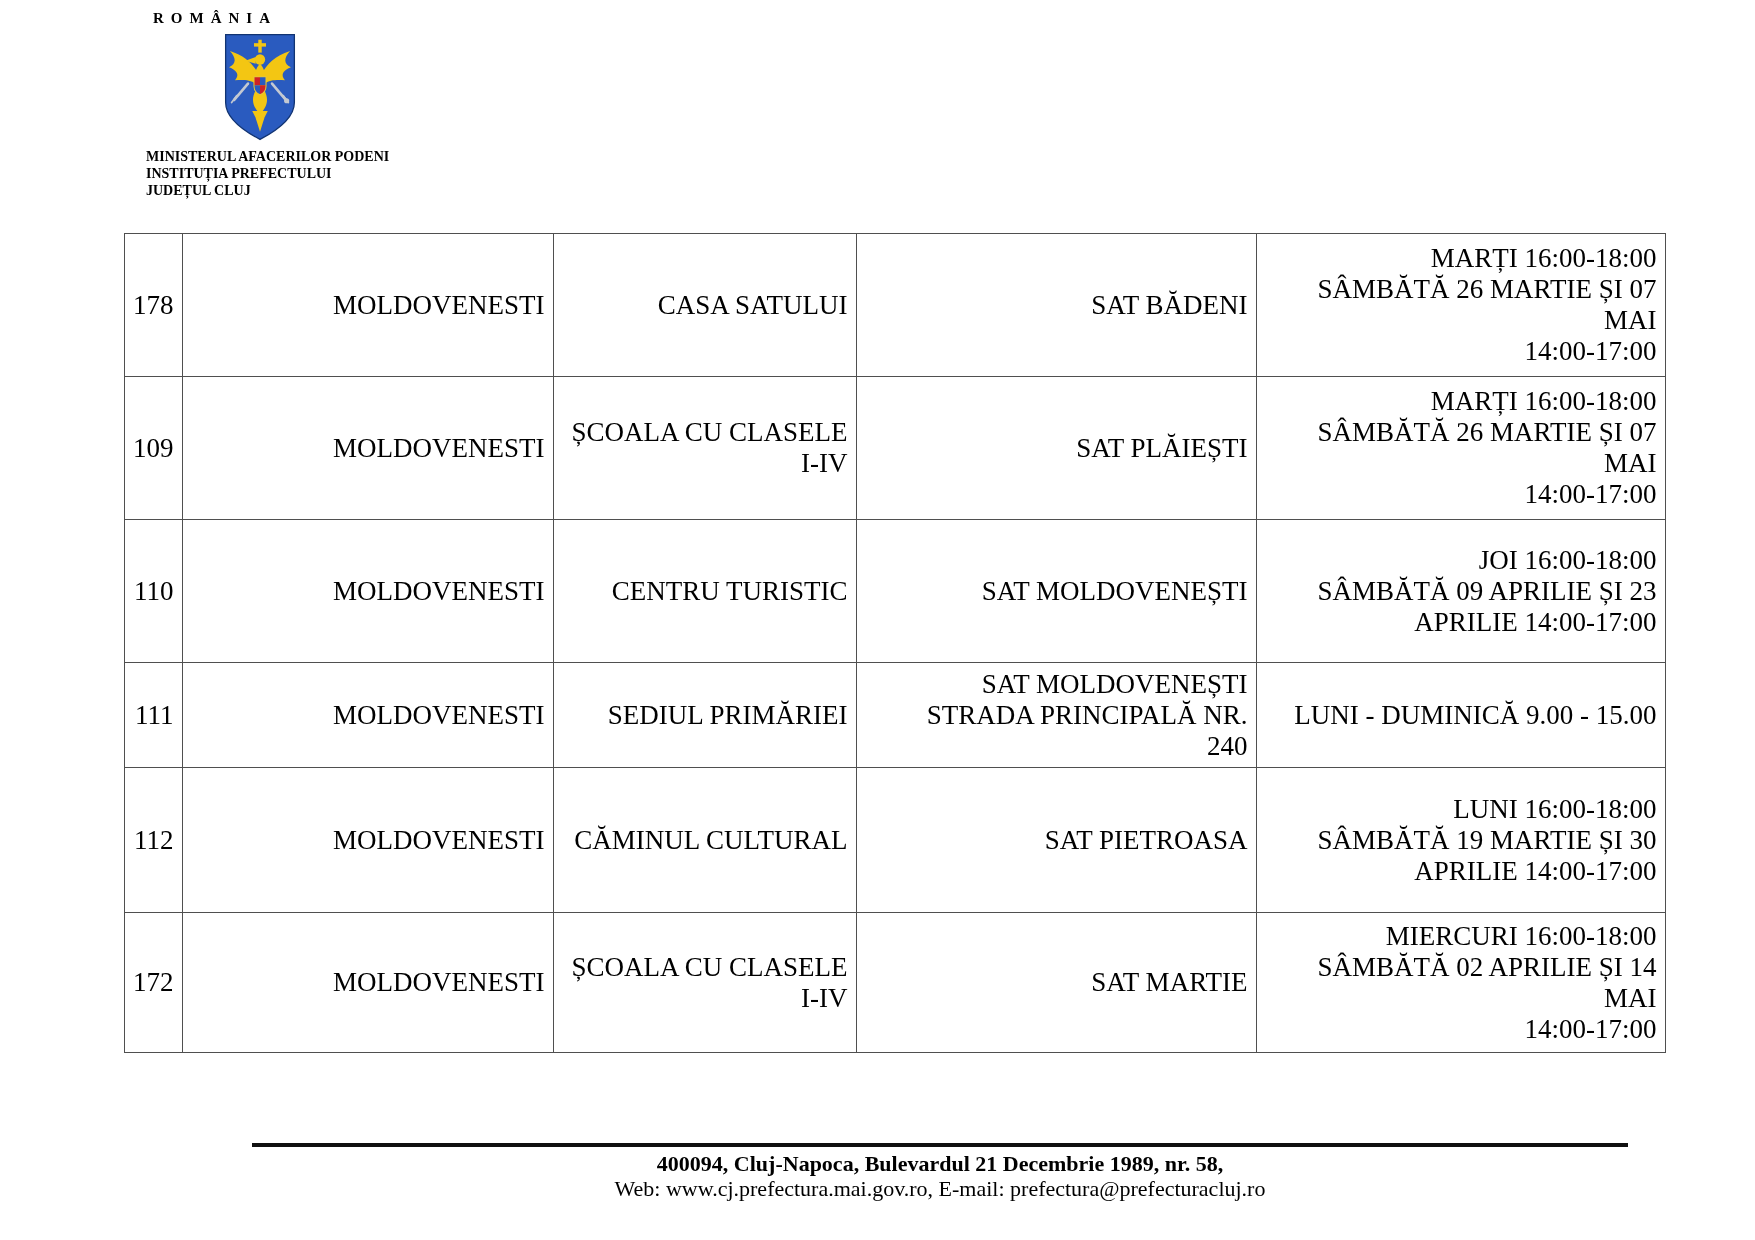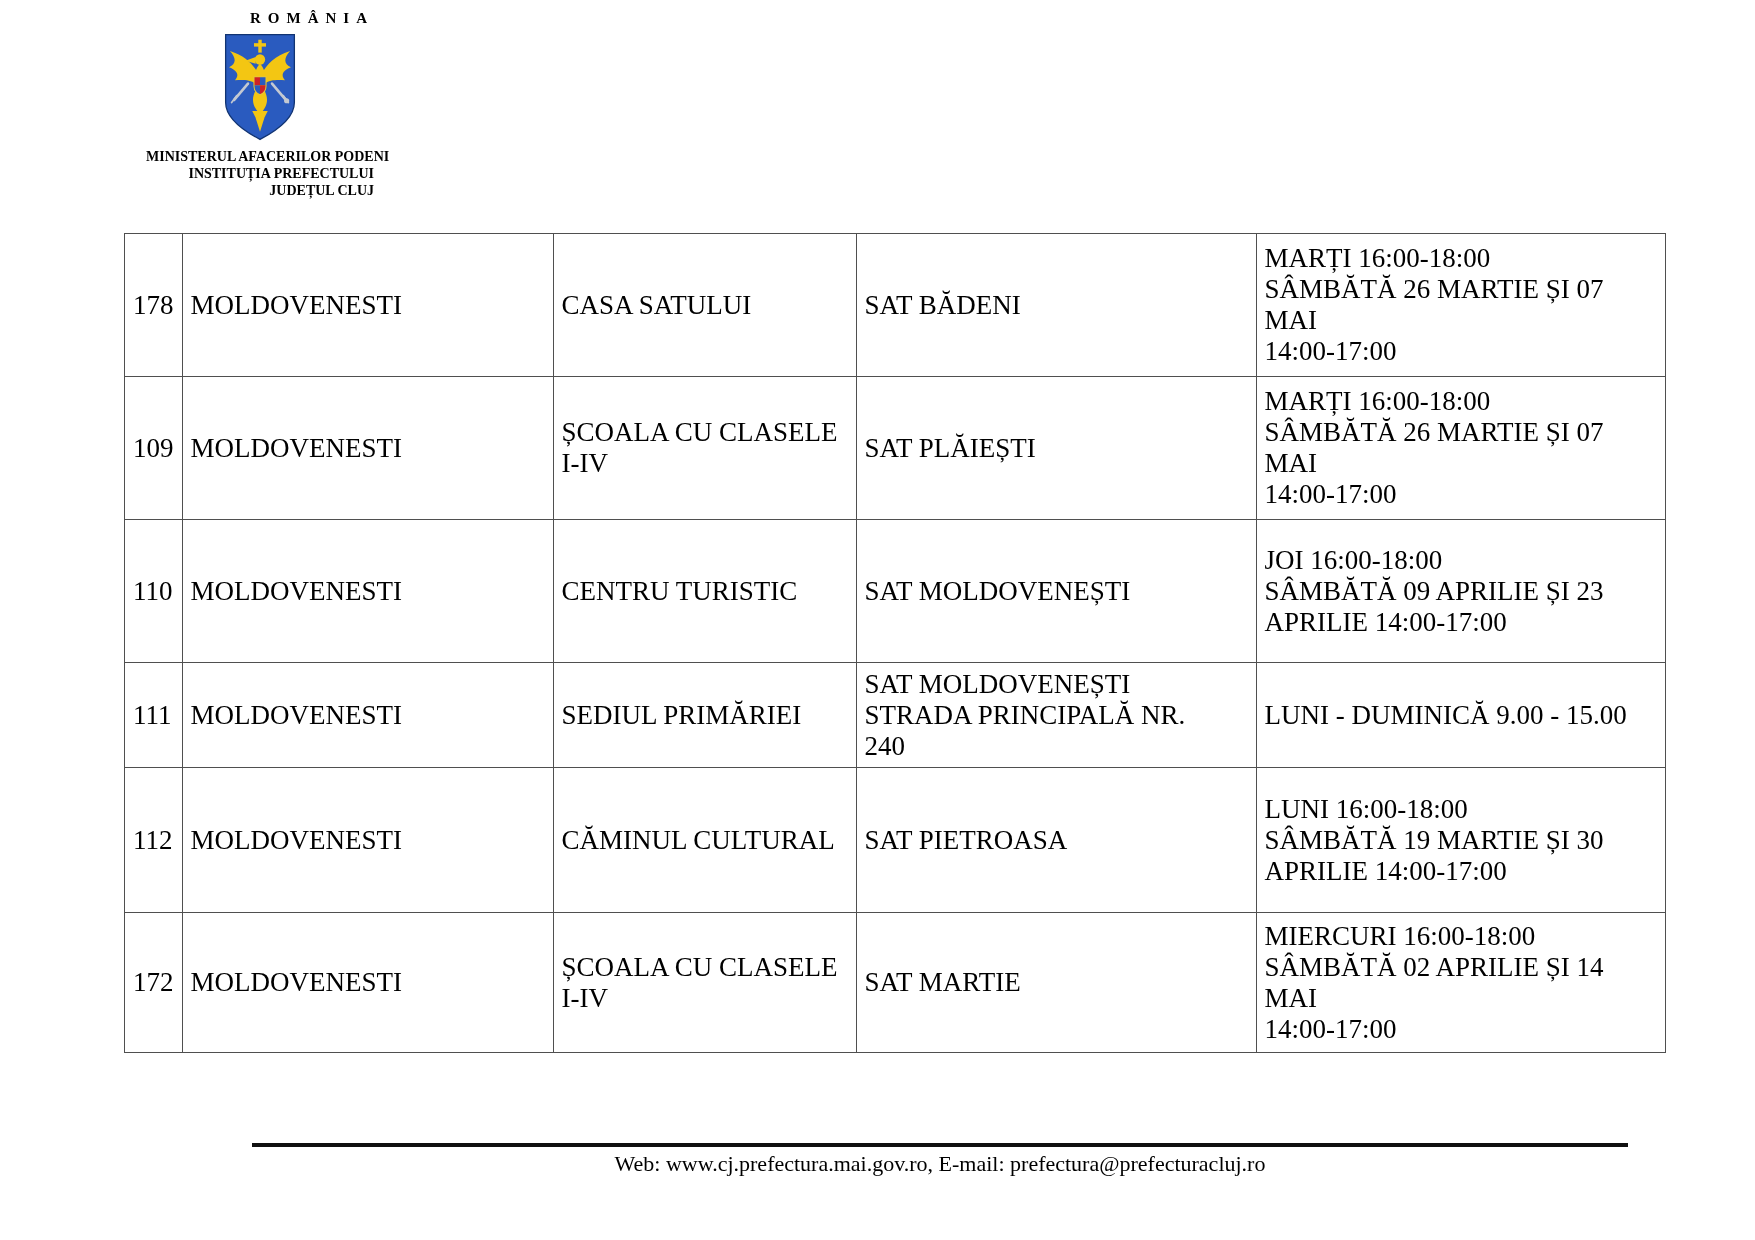--- a/index.html
+++ b/index.html
@@ -3,31 +3,31 @@
 <meta charset="utf-8">
 <title>Document</title>
 <style>
   html,body{margin:0;padding:0}
   body{
     width:1755px;height:1240px;position:relative;background:#ffffff;
     font-family:"Liberation Serif", serif;color:#000;overflow:hidden;
   }
 
   
-  .hdr{position:absolute;left:146px;top:10px;width:228px;text-align:right}
+  .hdr{position:absolute;left:146px;top:10px;width:228px;text-align:left}
   .hdr-country{font-size:15px;font-weight:bold;letter-spacing:7px;margin-left:7px;white-space:nowrap}
   .coa{display:block;margin:5px auto 6px auto;width:78px;height:110px}
   .hdr-min{font-weight:bold;font-size:14px;line-height:17px;white-space:nowrap}
 
   
   table.sched{
     position:absolute;left:124px;top:233px;border-collapse:collapse;table-layout:fixed;
   }
   table.sched td{
-    border:1px solid #4f4f4f;text-align:left;vertical-align:middle;
+    border:1px solid #4f4f4f;text-align:right;vertical-align:middle;
     font-size:27px;line-height:31px;padding:2px 8px;white-space:pre-line;
   }
   tr.r143{height:143px}
   tr.r105{height:105px}
   tr.r145{height:145px}
   tr.r140{height:140px}
 
   
   .footer-rule{position:absolute;left:252px;top:1143px;width:1376px;height:4px;background:#101010}
   .footer{
@@ -149,14 +149,15 @@
       <td>SAT MARTIE</td>
       <td>MIERCURI 16:00-18:00
 SÂMBĂTĂ 02 APRILIE ȘI 14 MAI
 14:00-17:00</td>
     </tr>
   </tbody>
 </table>
 
 <div class="footer-rule"></div>
 <div class="footer">
+  <div class="b">400094, Cluj-Napoca, Bulevardul 21 Decembrie 1989, nr. 58,</div>
   <div>Web: www.cj.prefectura.mai.gov.ro, E-mail: prefectura@prefecturacluj.ro</div>
 </div>
 
 </body></html>

